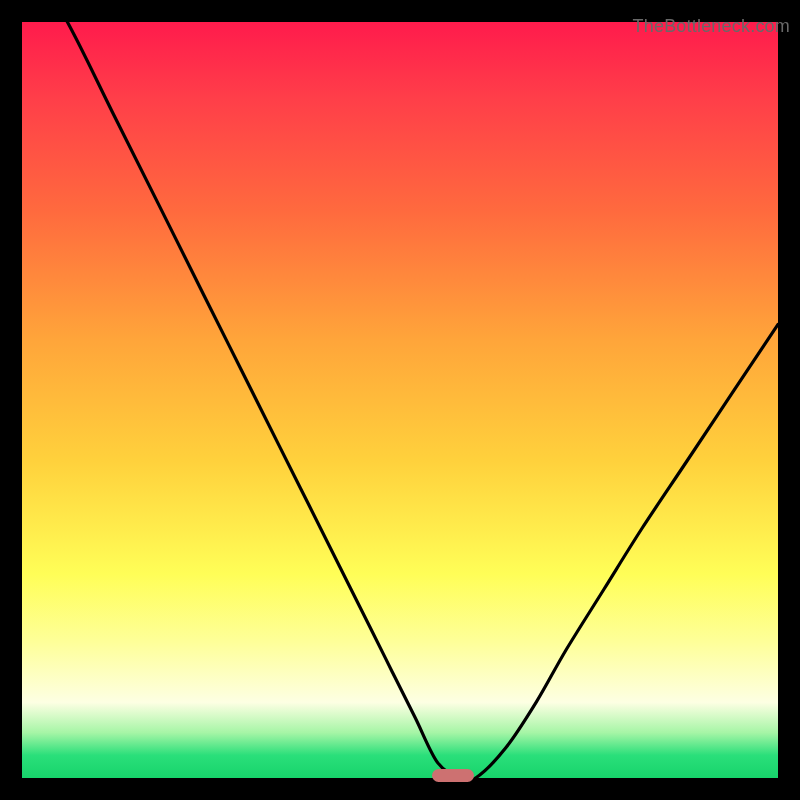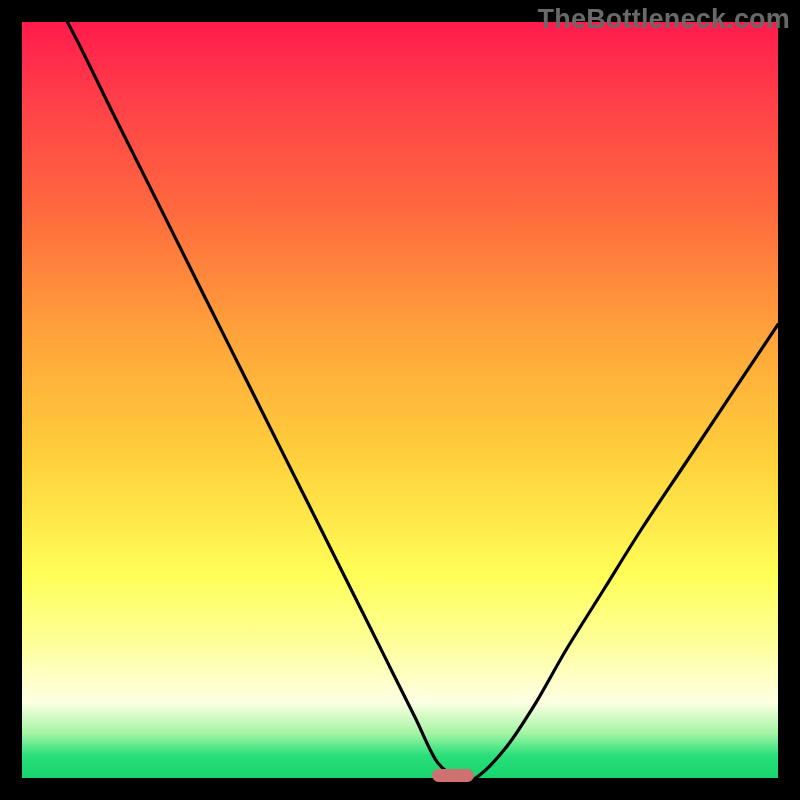--- a/index.html
+++ b/index.html
@@ -35,26 +35,26 @@
       #fffe57 73%,
       #feff99 82%,
       #fdffe3 90%,
       #a6f5a6 94%,
       #2adf7a 97%,
       #17d46b 100%
     );
   }
   .watermark {
     position: absolute;
-    top: 4px;
+    top: 16px;
     right: 10px;
     color: #696969;
-    font-size: 27px;
+    font-size: 18px;
     letter-spacing: 0.2px;
-    font-weight: 700;
+    font-weight: 400;
   }
   svg.curve {
     position: absolute;
     left: 0;
     top: 0;
     width: 756px;
     height: 756px;
     overflow: visible;
   }
   .marker {

